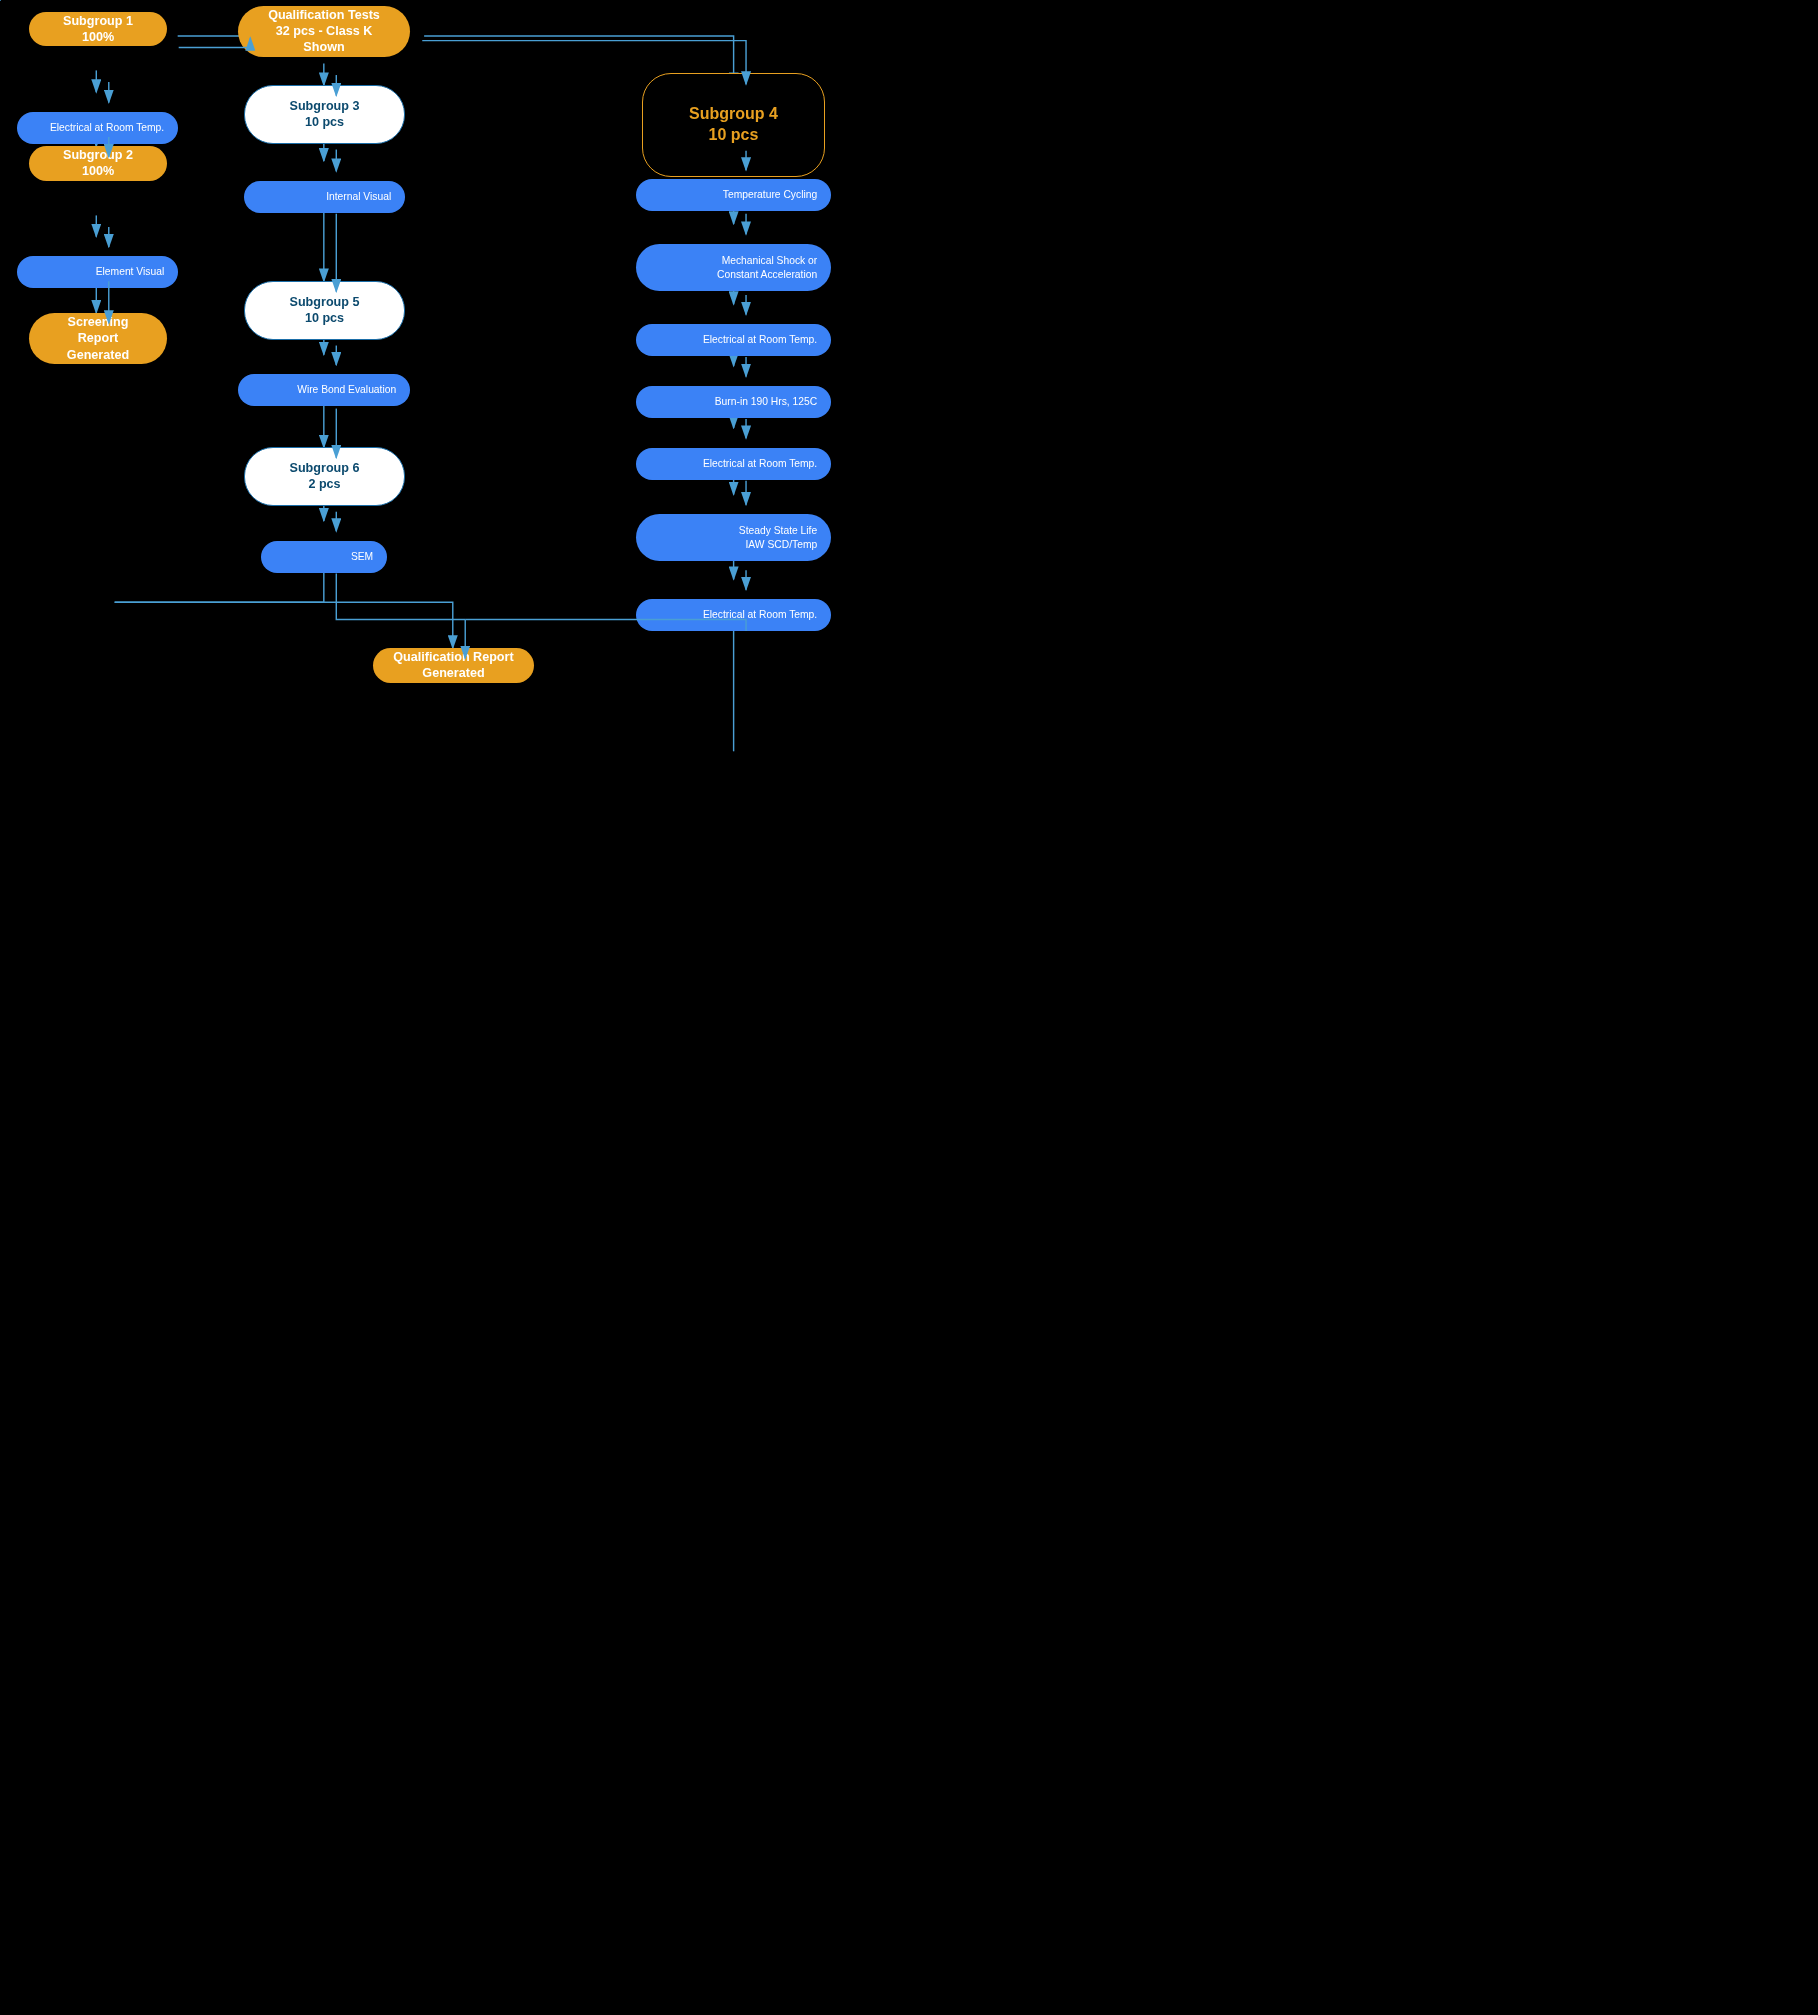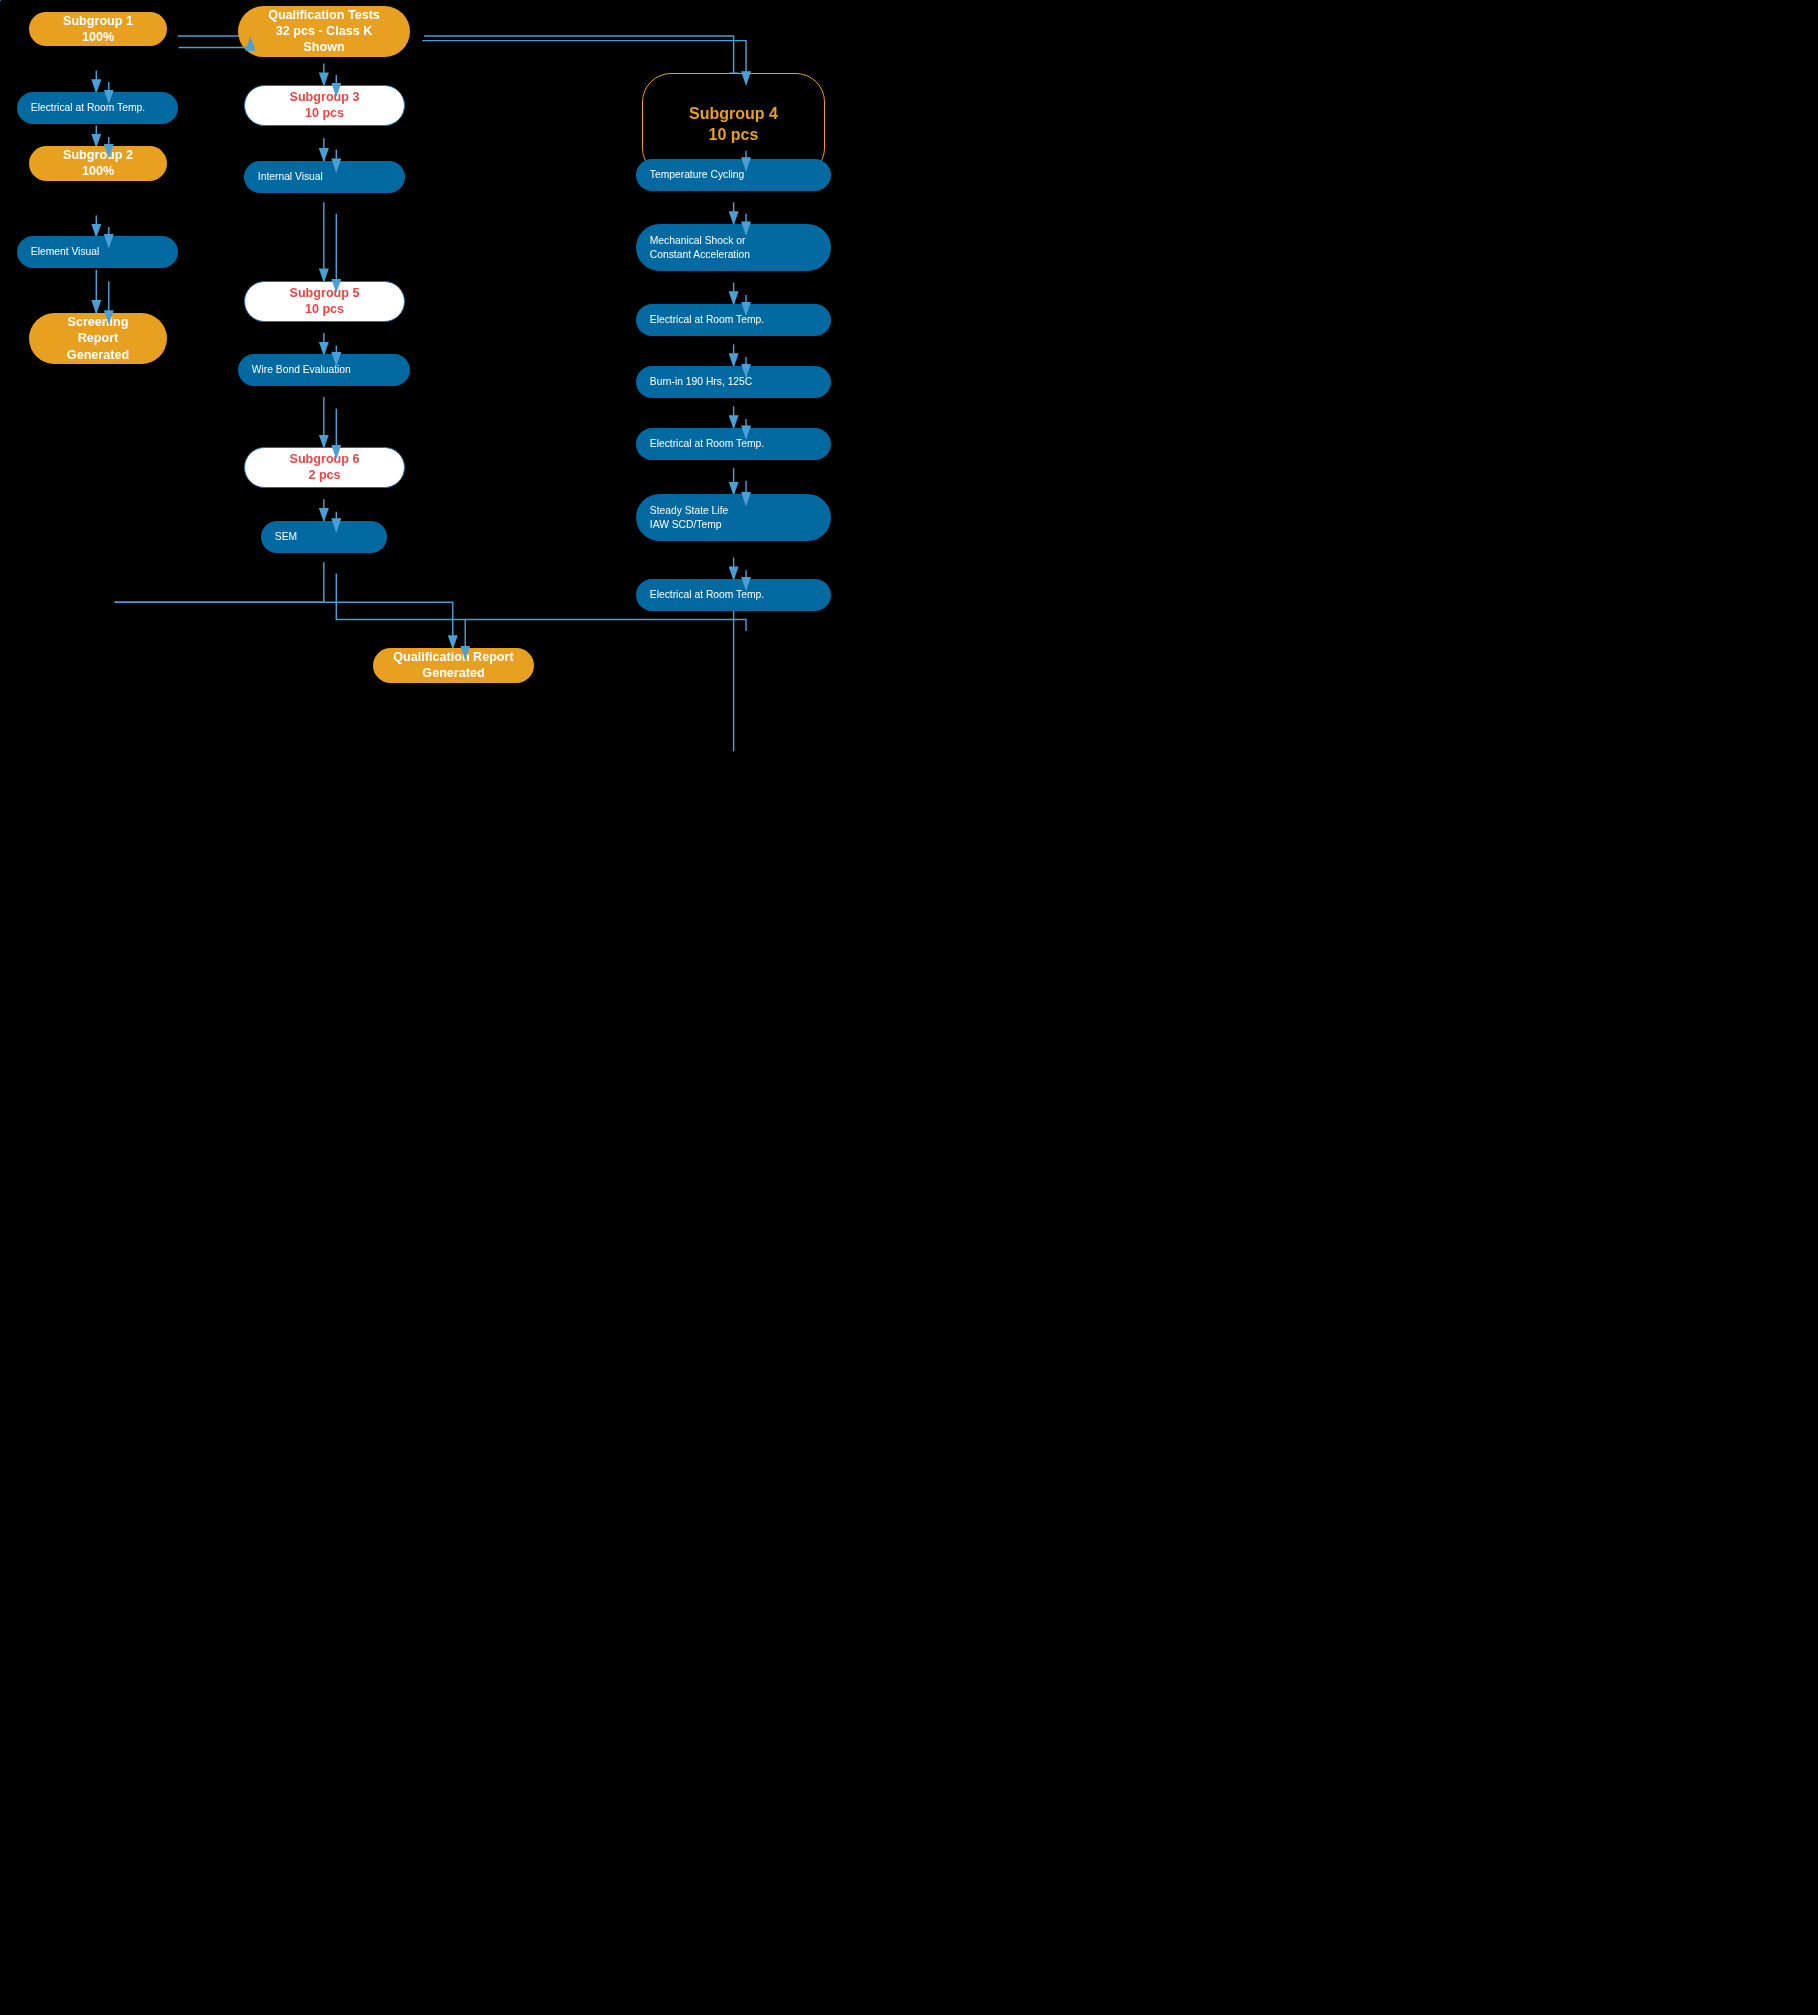--- a/index.html
+++ b/index.html
@@ -27,38 +27,39 @@
       color: #fff;
       font-size: 12.6px;
       font-weight: bold;
       text-align: center;
       padding: 1px 17px;
       line-height: 1.3;
       position: absolute;
     }
 
     .node-blue {
-      background: #0369a1;
+      background: #3b82f6;
       border-radius: 29px;
       color: #fff;
       font-size: 10.3px;
-      text-align: left;
+      text-align: right;
       padding: 9.2px 13.8px;
       line-height: 1.3;
       position: absolute;
+      margin-top: 20px;
     }
 
     .node-white {
       background: #fff;
       border-radius: 29px;
-      color: #ef4444;
+      color: #0c4a6e;
       font-size: 12.6px;
       font-weight: bold;
       text-align: center;
-      padding: 3px 17px;
+      padding: 12px 17px;
       line-height: 1.3;
       position: absolute;
       border: 1.7px solid #1B6EA8;
     }
 
     .node-gold-outline {
       background: #000;
       border-radius: 29px;
       color: #E8A020;
       font-size: 16px;

